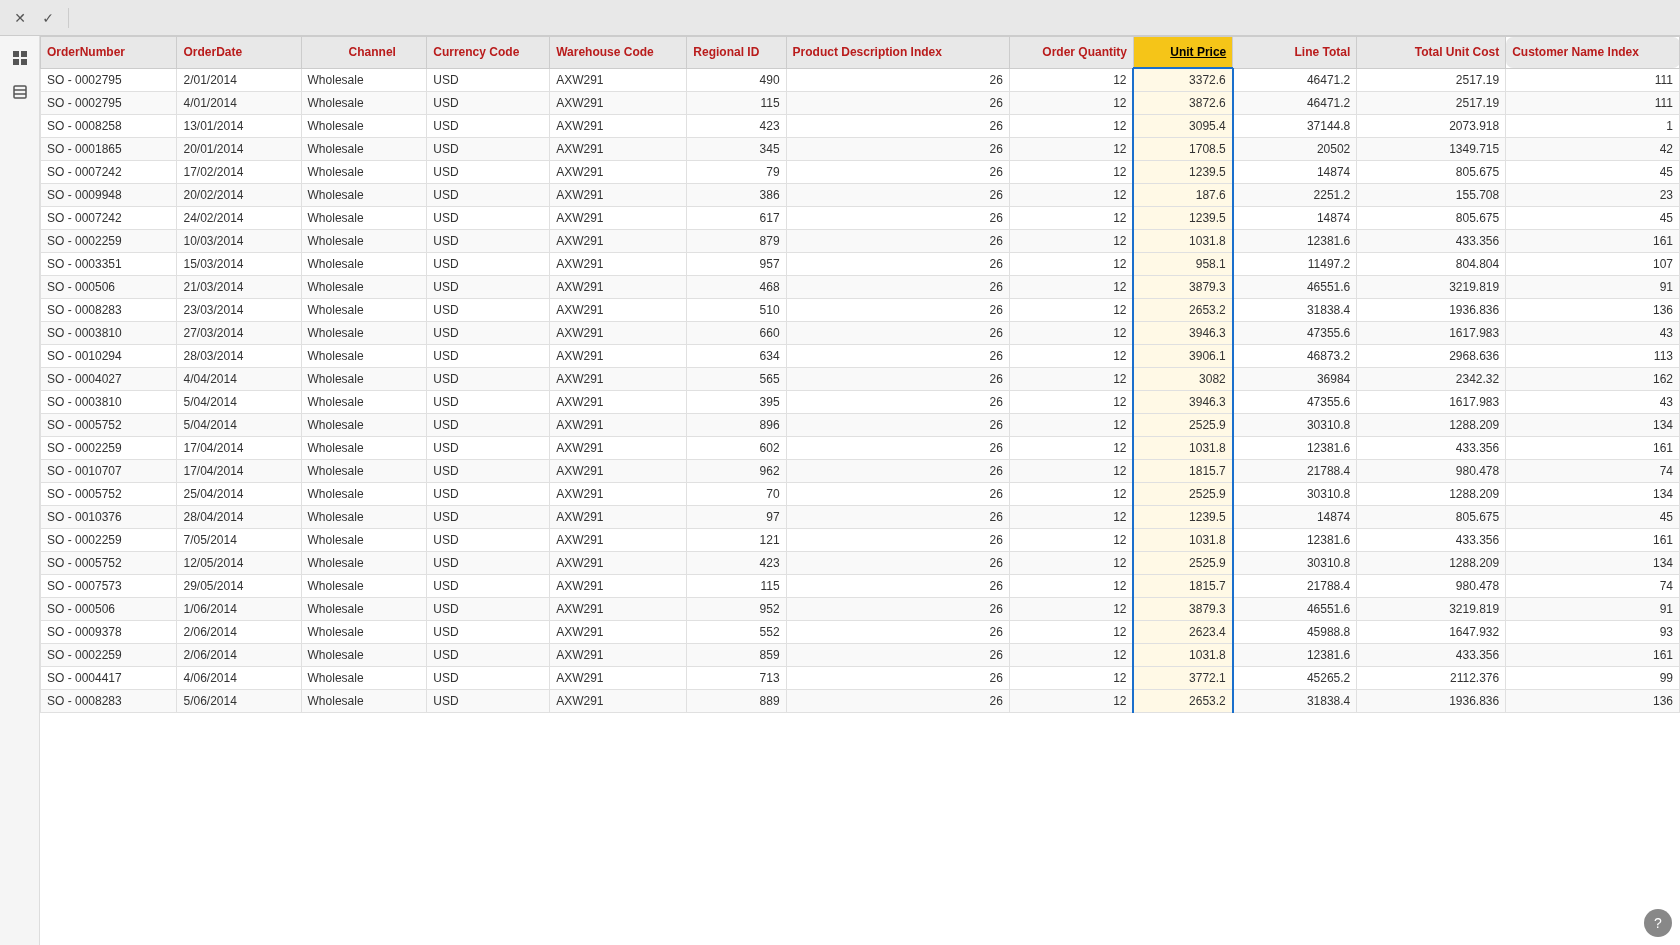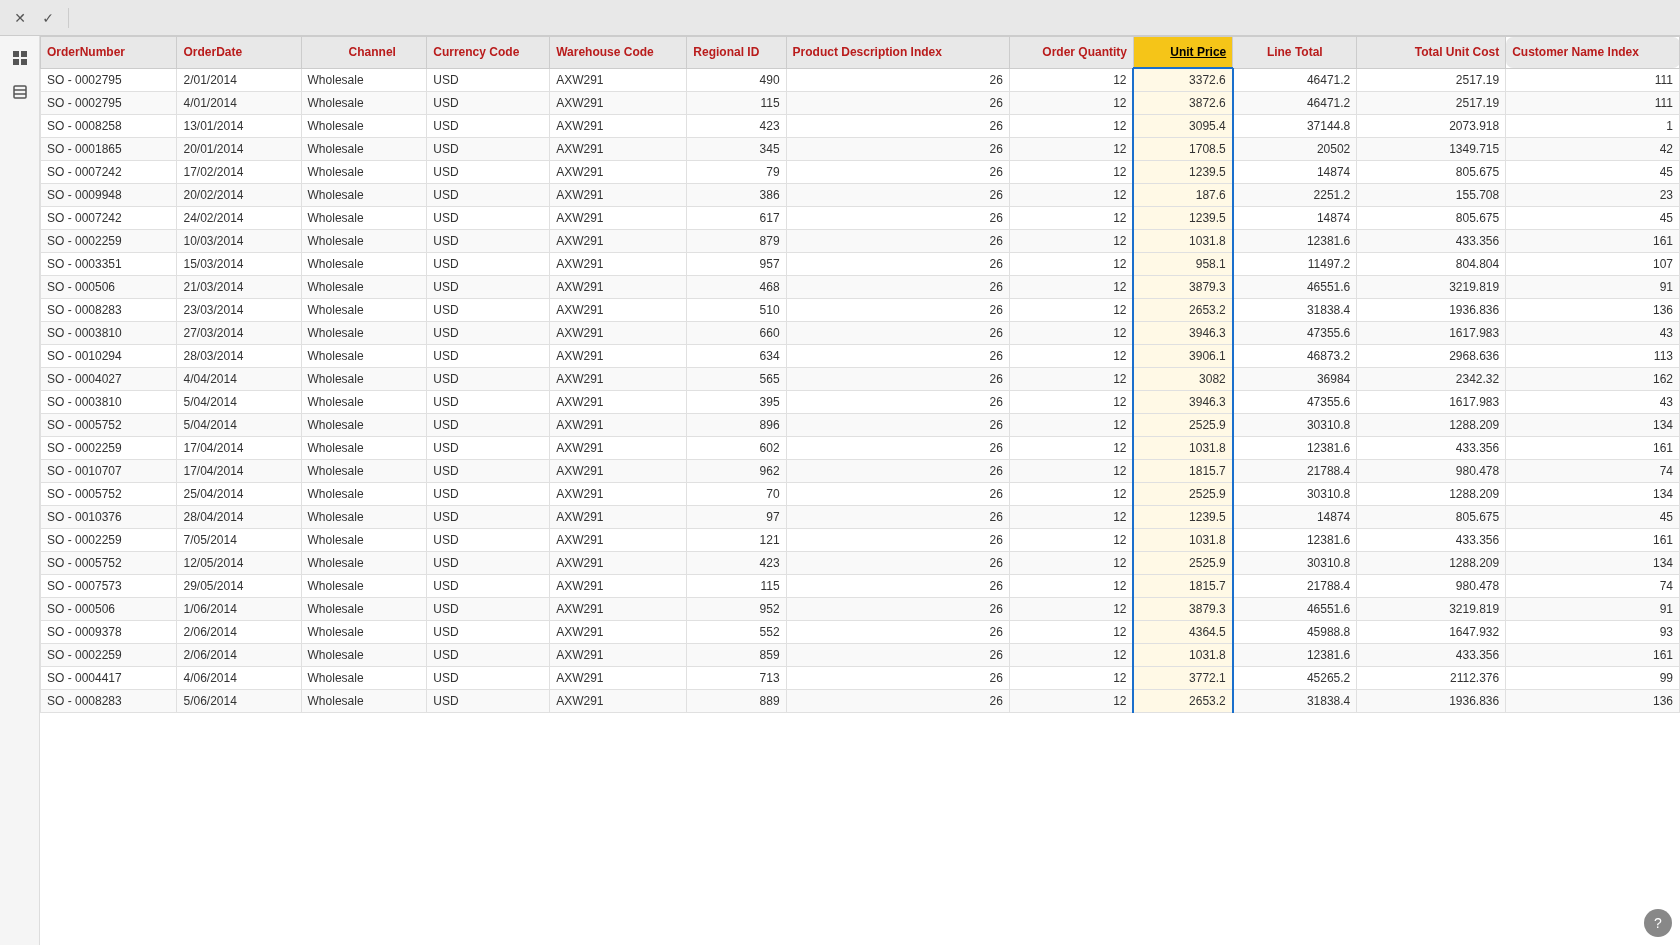--- a/index.html
+++ b/index.html
@@ -123,21 +123,21 @@
 
     .col-order-number { width: 110px; }
     .col-order-date { width: 100px; }
     .col-channel { width: 90px; padding-left: 47px; }
     .col-currency { width: 80px; }
     .col-warehouse { width: 100px; }
     .col-regional { width: 80px; }
     .col-product { width: 180px; }
     .col-order-qty { width: 100px; text-align: right; }
     .col-unit-price { width: 80px; text-align: right; }
-    .col-line-total { width: 100px; text-align: center; }
+    .col-line-total { width: 100px; text-align: right; }
     .col-total-unit-cost { width: 120px; text-align: right; }
     .col-customer { width: 140px; text-align: left; border-radius: 7px; }
 
     td.num { text-align: right; }
 
     .bottom-icon {
       position: fixed;
       bottom: 8px;
       right: 8px;
       width: 28px;
@@ -562,21 +562,21 @@
           </tr>
           <tr>
             <td>SO - 0009378</td>
             <td>2/06/2014</td>
             <td>Wholesale</td>
             <td>USD</td>
             <td>AXW291</td>
             <td class="num">552</td>
             <td class="num">26</td>
             <td class="num">12</td>
-            <td class="active-col num">4364.5</td>
+            <td class="active-col num">2623.4</td>
             <td class="num">45988.8</td>
             <td class="num">1647.932</td>
             <td class="num">93</td>
           </tr>
           <tr>
             <td>SO - 0002259</td>
             <td>2/06/2014</td>
             <td>Wholesale</td>
             <td>USD</td>
             <td>AXW291</td>

